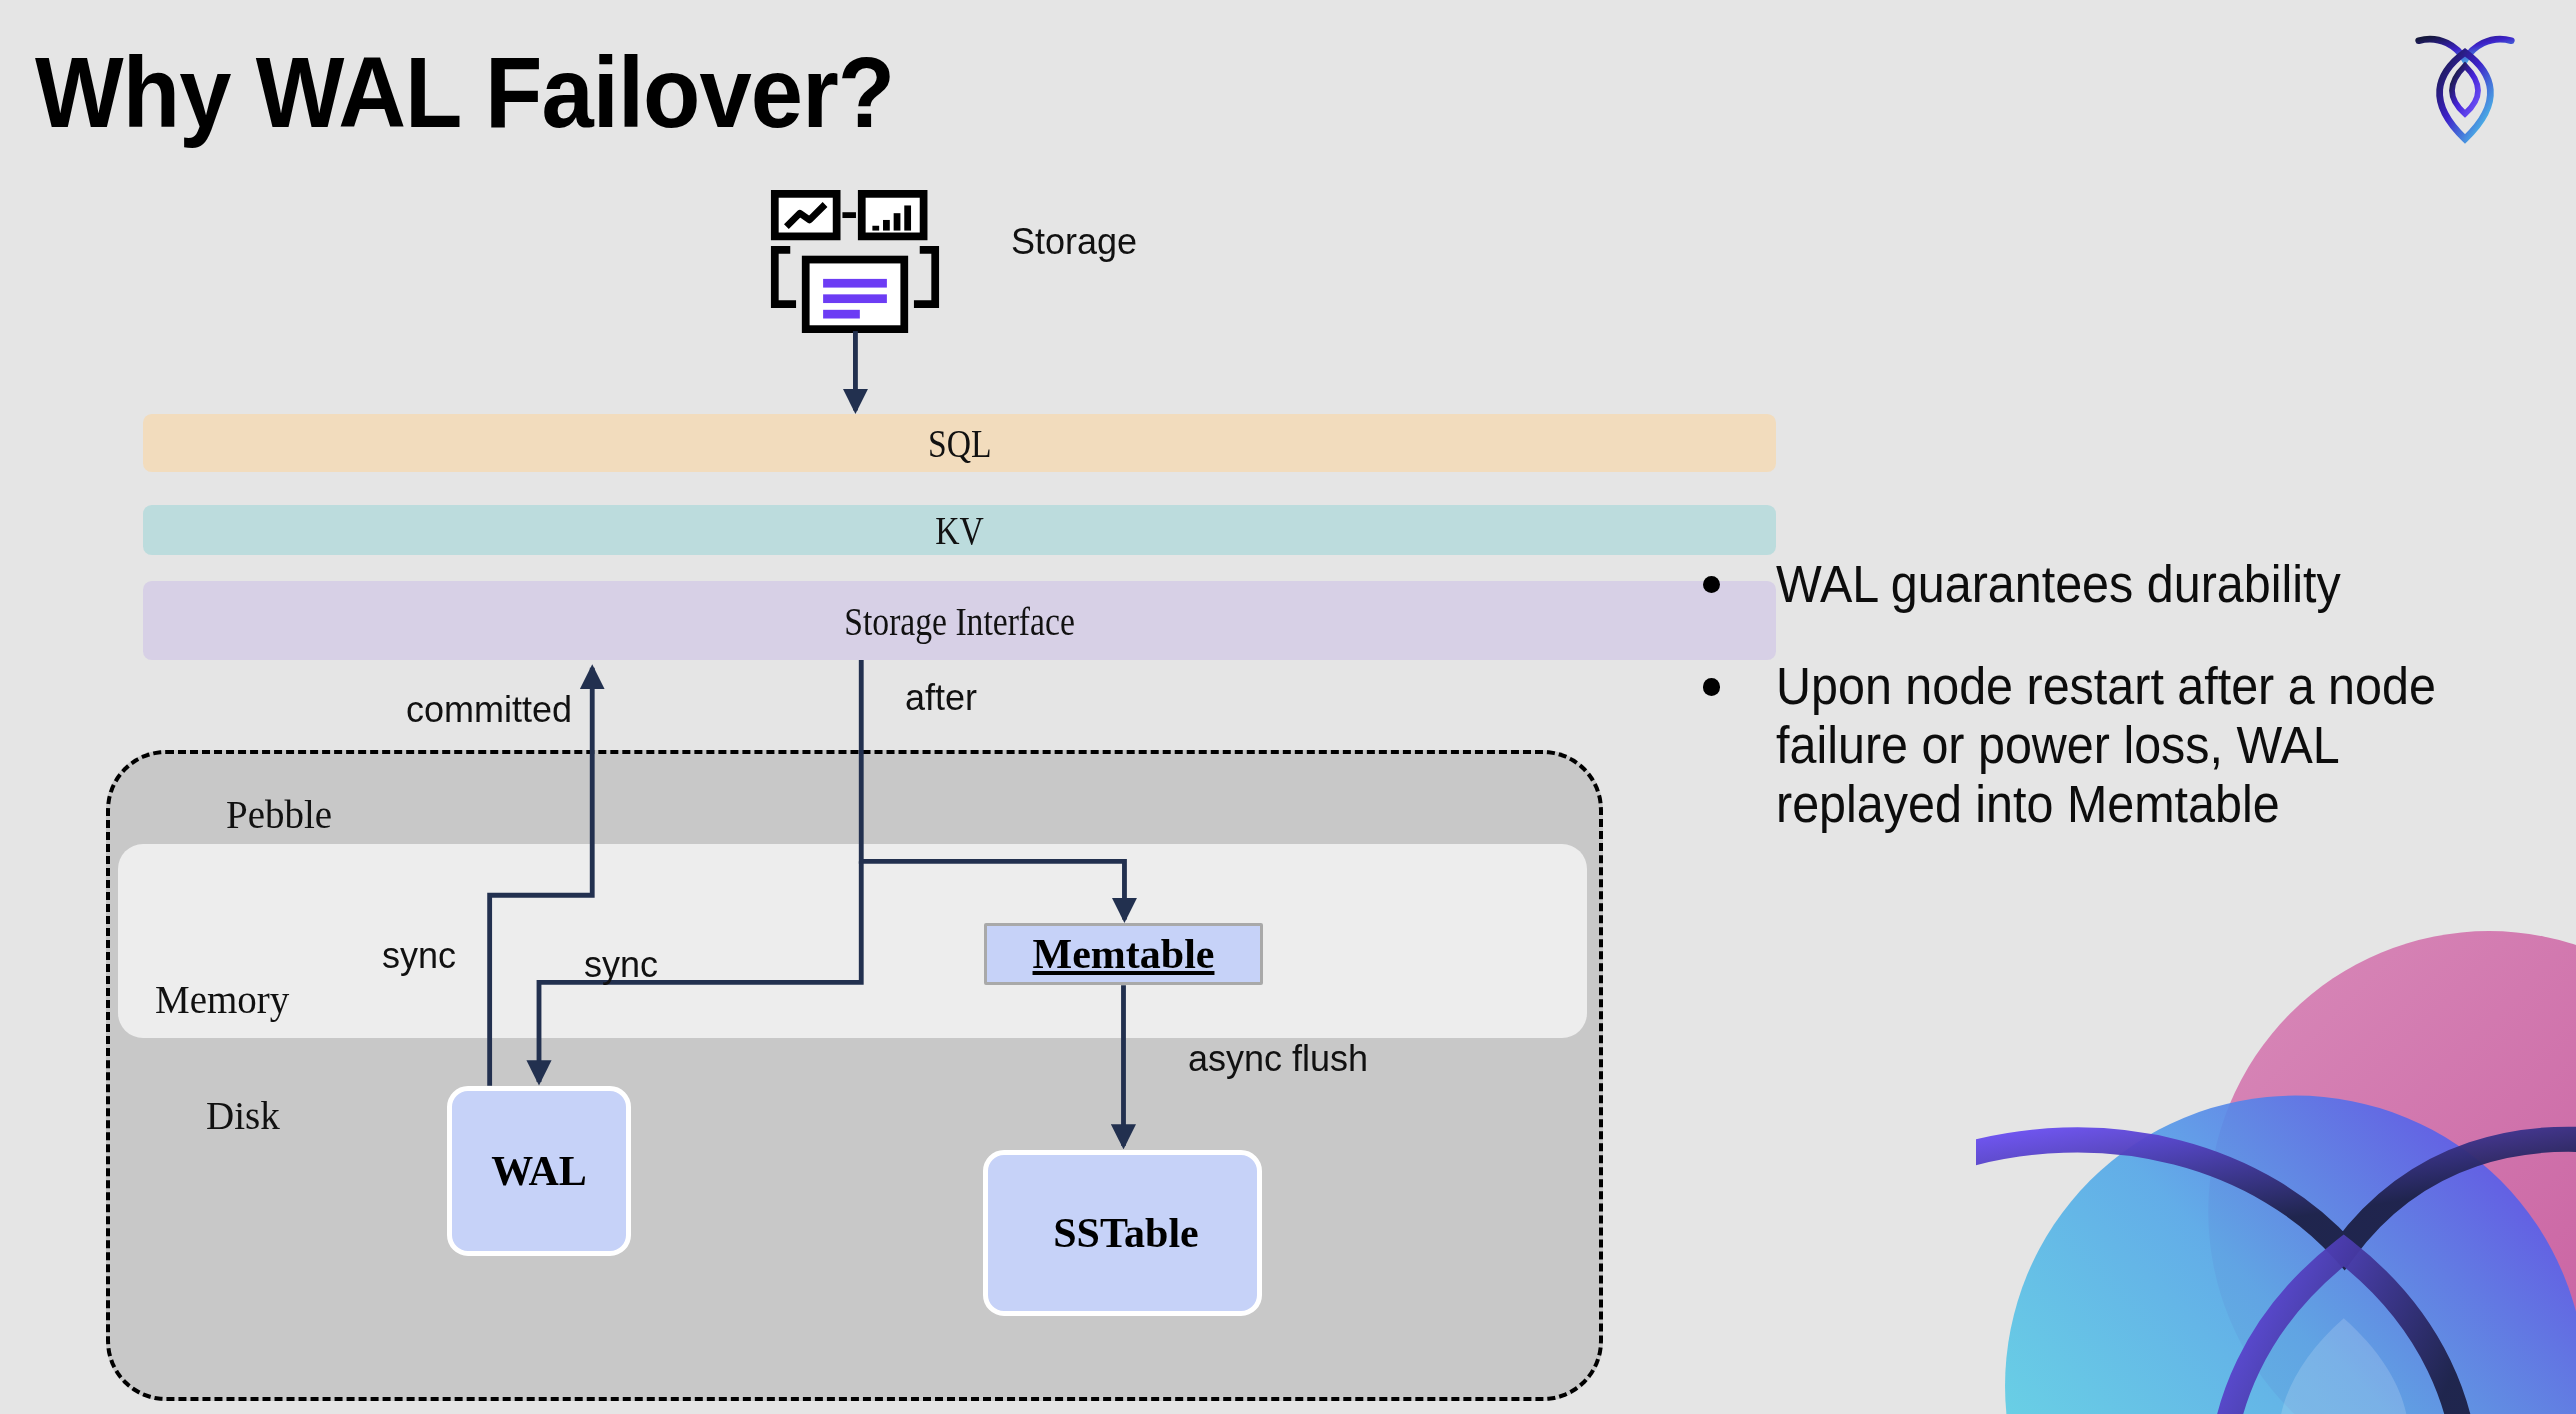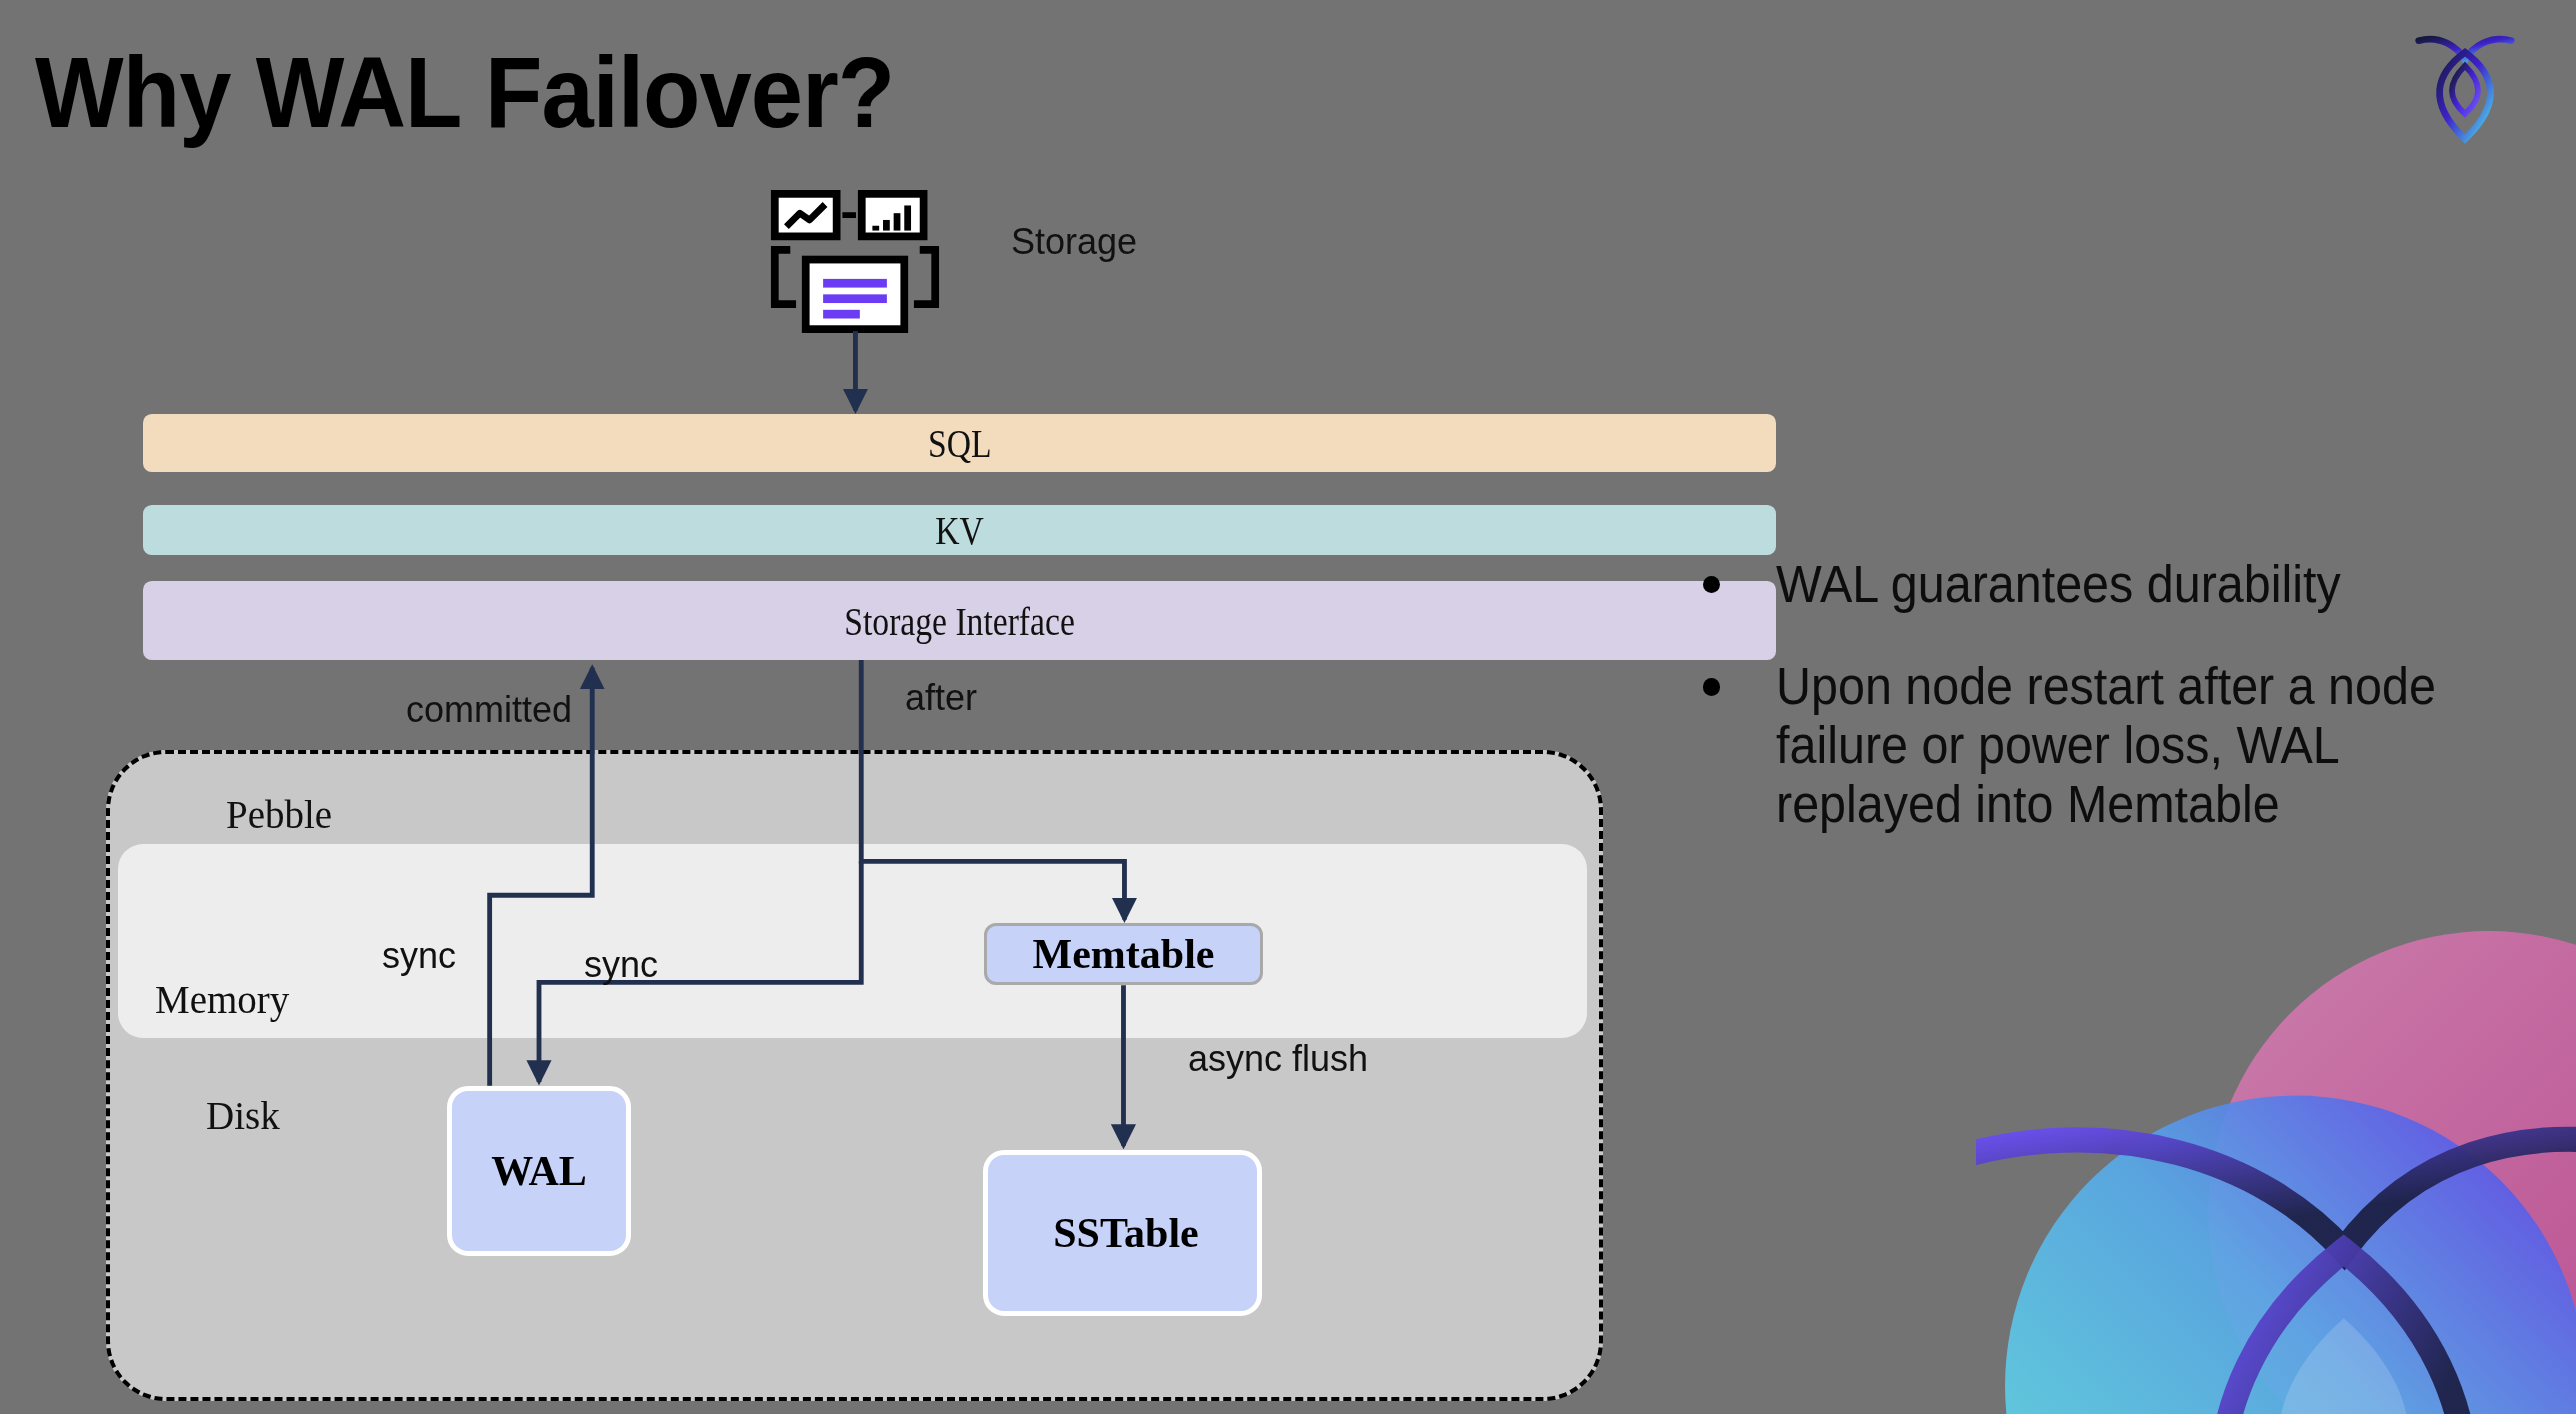--- a/index.html
+++ b/index.html
@@ -4,21 +4,21 @@
 <style>
   html, body {
     margin: 0;
     padding: 0;
     background: #ffffff;
   }
   #slide {
     position: relative;
     width: 2576px;
     height: 1415px;
-    background: #737373;
+    background: #e5e5e5;
     overflow: hidden;
     font-family: "Liberation Sans", sans-serif;
   }
 
   
   #title {
     position: absolute;
     left: 35px;
     top: 39px;
     font-family: "Liberation Sans", sans-serif;
@@ -119,21 +119,22 @@
     justify-content: center;
     font-family: "Liberation Serif", serif;
     font-weight: bold;
     font-size: 42px;
     color: #000000;
     box-sizing: border-box;
   }
   #box-memtable {
     left: 984px; top: 923px; width: 279px; height: 62px;
     border: 3.9px solid #a9a9a9;
-    border-radius: 12px;
+    border-radius: 2px;
+    text-decoration: underline;
   }
   #box-wal {
     left: 447px; top: 1086px; width: 184px; height: 170px;
     border: 5.8px solid #ffffff;
   }
   #box-sstable {
     left: 983px; top: 1150px; width: 279px; height: 166px;
     border: 5.8px solid #ffffff;
     padding-left: 7px;
   }

